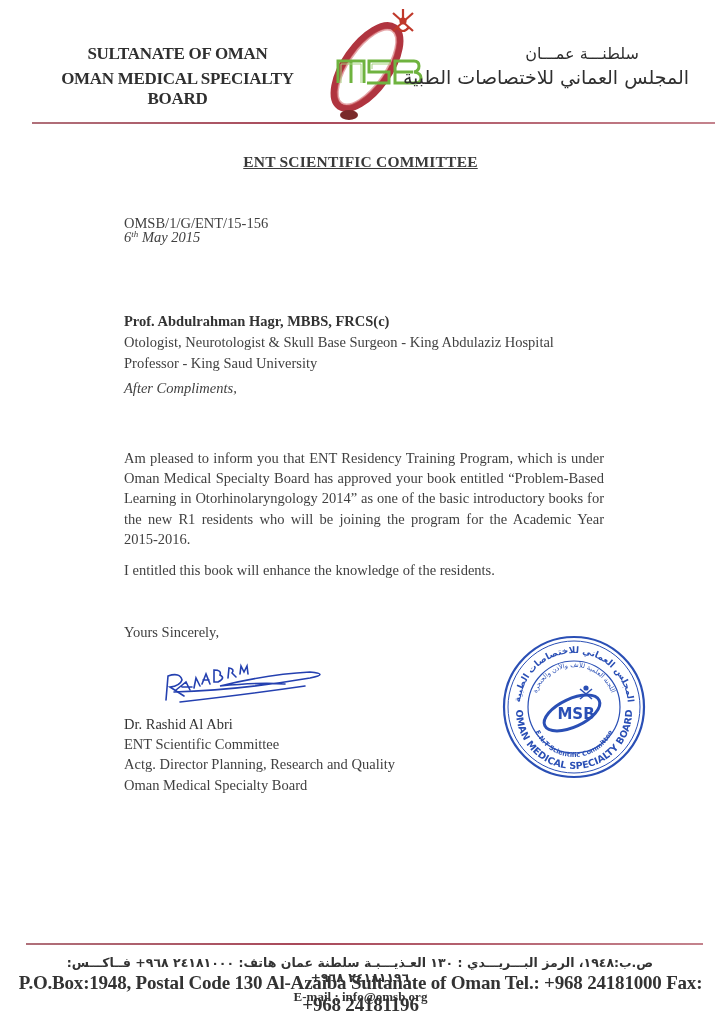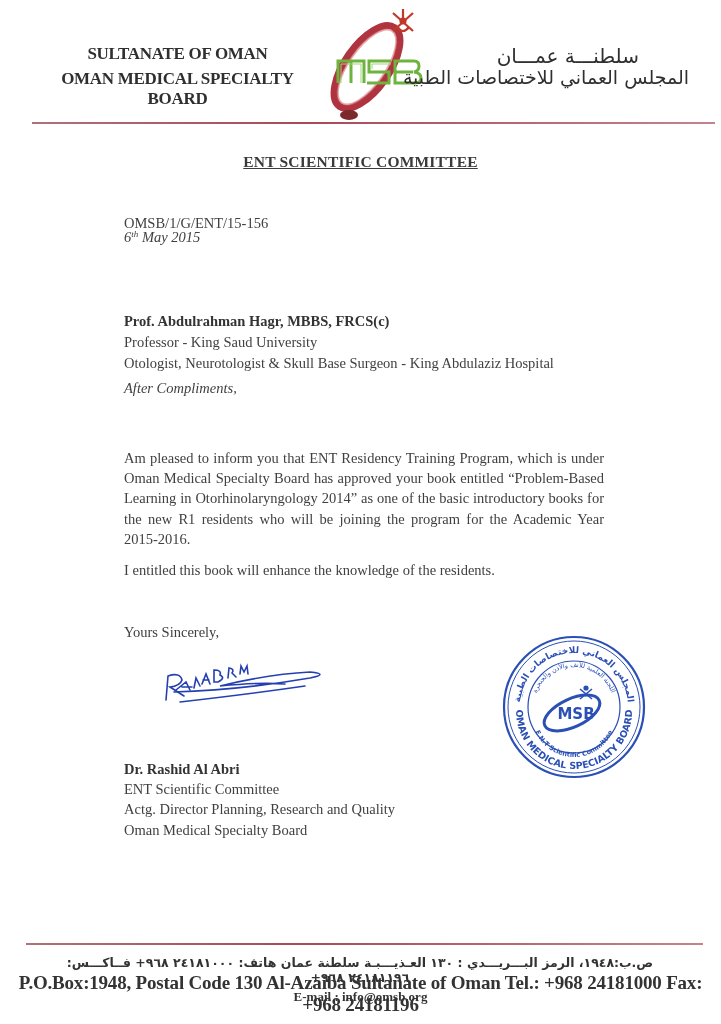--- a/index.html
+++ b/index.html
@@ -30,21 +30,21 @@
     .hdr-en-1 { top: 44px; font-size: 17px; }
     .hdr-en-2 { top: 69px; font-size: 17px; }
 
     .hdr-ar {
       right: 32px;
       text-align: right;
       direction: rtl;
       font-family: "DejaVu Sans", sans-serif;
       color: #2f2f2f;
     }
-    .hdr-ar-1 { top: 44px; font-size: 20px; right: 82px; }
+    .hdr-ar-1 { top: 44px; font-size: 16px; right: 82px; }
     .hdr-ar-2 { top: 66px; font-size: 19px; }
 
     .logo { left: 305px; top: 5px; width: 135px; height: 120px; }
 
     .rule-top {
       left: 32px; top: 122px; width: 683px; height: 2px;
       background: linear-gradient(to right, #b0707a, #a9495a 40%, #c4838d 100%);
     }
 
     
@@ -75,21 +75,21 @@
       text-align: justify;
       line-height: 20.2px;
     }
     .assure { top: 560px; }
 
     .closing { top: 622px; }
 
     .signature { left: 160px; top: 660px; width: 170px; height: 45px; }
 
     .signer { top: 714px; line-height: 20.2px; }
-    .signer .name { font-weight: bold; color: #333; margin-top: 45px; }
+    .signer .name { font-weight: normal; color: #333; }
 
     .stamp { left: 500px; top: 633px; width: 148px; height: 148px; }
 
     
     .rule-bottom {
       left: 26px; top: 943px; width: 677px; height: 2px;
       background: linear-gradient(to right, #b0707a, #a9495a 40%, #c4838d 100%);
     }
     .foot {
       left: 0; width: 721px; text-align: center;
@@ -145,22 +145,22 @@
 
 <div class="abs rule-top"></div>
 
 <div class="abs committee">ENT SCIENTIFIC COMMITTEE</div>
 
 <div class="abs text ref">OMSB/1/G/ENT/15-156</div>
 <div class="abs text date"><span>6</span><sup>th</sup><span> May 2015</span></div>
 
 <div class="abs text recipient">
   <div class="name">Prof. Abdulrahman Hagr, MBBS, FRCS(c)</div>
+  <div>Otologist, Neurotologist &amp; Skull Base Surgeon - King Abdulaziz Hospital</div>
   <div>Professor - King Saud University</div>
-  <div>Otologist, Neurotologist &amp; Skull Base Surgeon - King Abdulaziz Hospital</div>
 </div>
 
 <div class="abs text greeting">After Compliments,</div>
 
 <div class="abs text body-para">Am pleased to inform you that ENT Residency Training Program, which is under Oman Medical Specialty Board has approved your book entitled “Problem-Based Learning in Otorhinolaryngology 2014” as one of the basic introductory books for the new R1 residents who will be joining the program for the Academic Year 2015-2016.</div>
 <div class="abs text assure">I entitled this book will enhance the knowledge of the residents.</div>
 
 <div class="abs text closing">Yours Sincerely,</div>
 
 <div class="abs signature">

